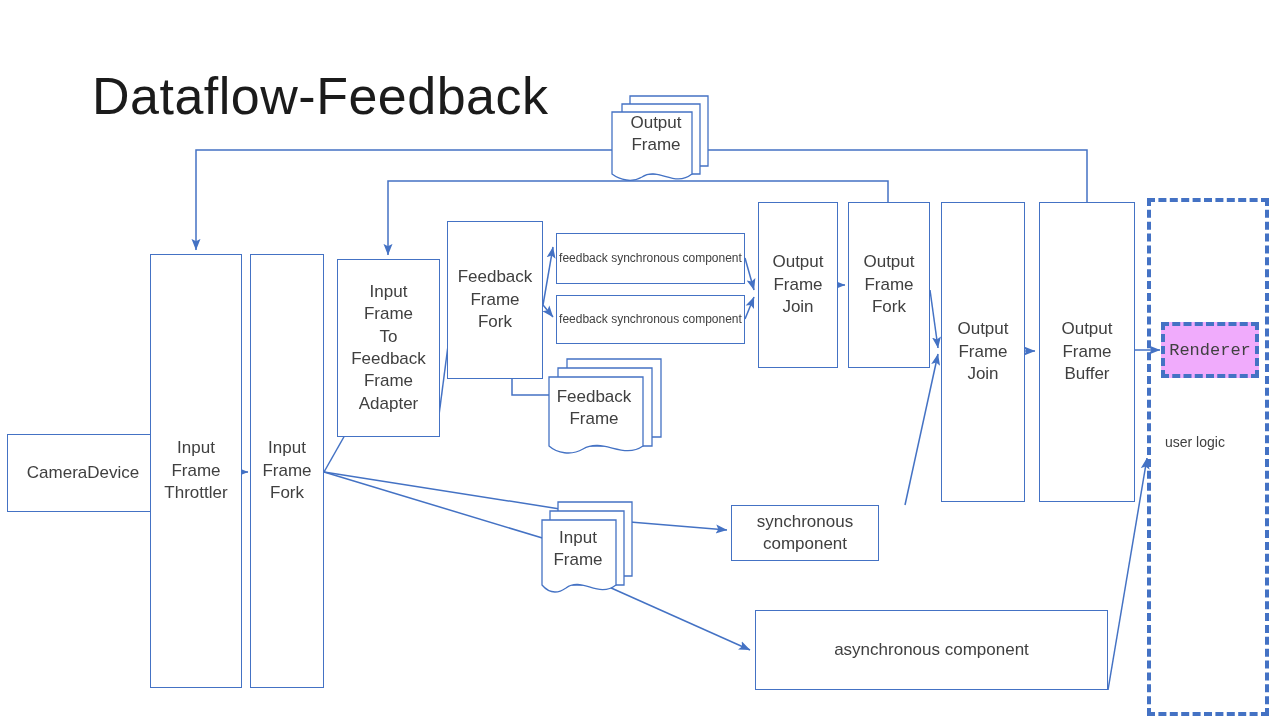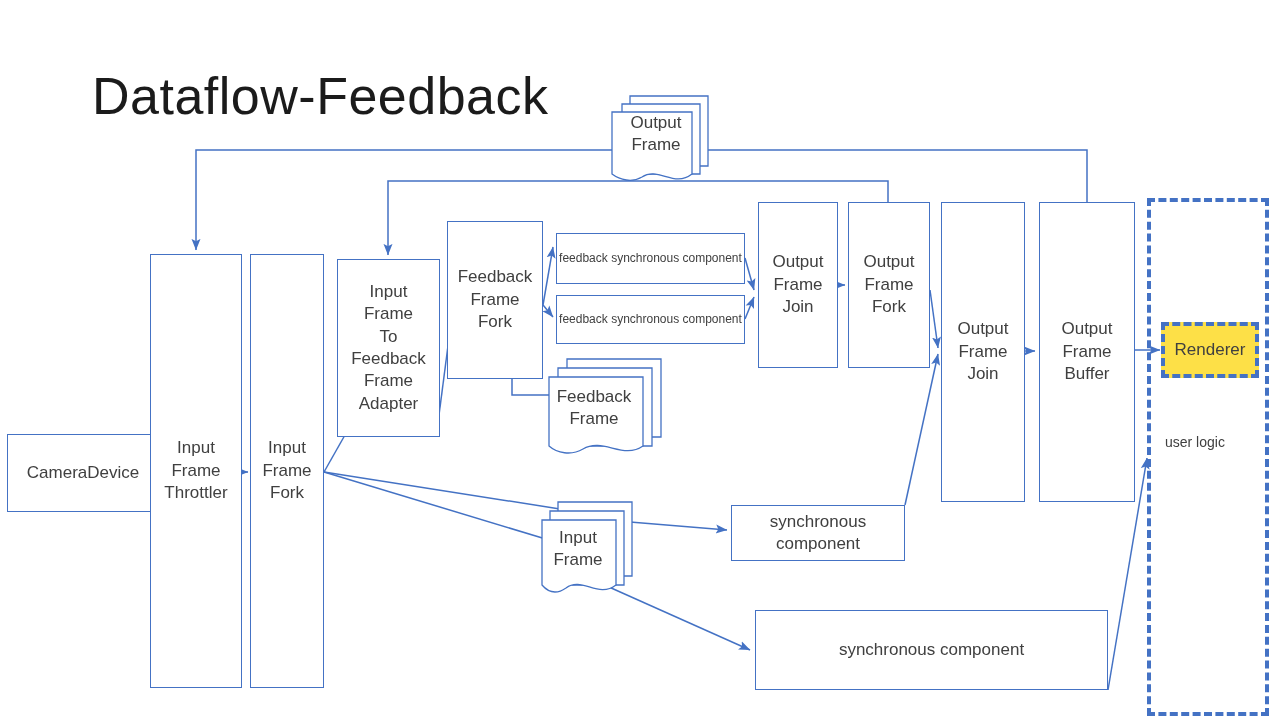--- a/index.html
+++ b/index.html
@@ -50,26 +50,27 @@
   .dashed-group {
     position: absolute;
     box-sizing: border-box;
     border: 4px dashed #4472C4;
     background: transparent;
   }
   .dashed-box {
     position: absolute;
     box-sizing: border-box;
     border: 4px dashed #4472C4;
-    background: #fde047;
+    background: #f0abfc;
     display: flex;
     align-items: center;
     justify-content: center;
     color: #404040;
     font-size: 17px;
+    font-family: Liberation Mono, monospace;
   }
   .group-label {
     position: absolute;
     color: #404040;
     font-size: 14px;
     white-space: nowrap;
   }
   .docstack {
     position: absolute;
   }
@@ -161,23 +162,23 @@
   <div class="node small" style="left:556px; top:295px; width:189px; height:49px;">feedback synchronous component</div>
 
   <div class="node" style="left:758px; top:202px; width:80px; height:166px;">Output<br>Frame<br>Join</div>
 
   <div class="node" style="left:848px; top:202px; width:82px; height:166px;">Output<br>Frame<br>Fork</div>
 
   <div class="node" style="left:941px; top:202px; width:84px; height:300px;">Output<br>Frame<br>Join</div>
 
   <div class="node" style="left:1039px; top:202px; width:96px; height:300px;">Output<br>Frame<br>Buffer</div>
 
-  <div class="node" style="left:731px; top:505px; width:174px; height:56px;">synchronous<br>component</div>
-
-  <div class="node" style="left:755px; top:610px; width:353px; height:80px;">synchronous component</div>
+  <div class="node" style="left:731px; top:505px; width:148px; height:56px;">synchronous<br>component</div>
+
+  <div class="node" style="left:755px; top:610px; width:353px; height:80px;">asynchronous component</div>
 
   <div class="dashed-group" style="left:1147px; top:198px; width:122px; height:518px;"></div>
 
   <div class="dashed-box" style="left:1161px; top:322px; width:98px; height:56px;">Renderer</div>
 
   <div class="group-label" style="left:1165px; top:434px;">user logic</div>
 
   <div class="docstack" style="left:608px; top:92px; width:104px; height:96px;">
     <svg width="104" height="96" viewBox="0 0 104 96">
       <path d="M22,4 H100 V74 H22 Z" fill="#ffffff" stroke="#4472C4" stroke-width="1.3"></path>

